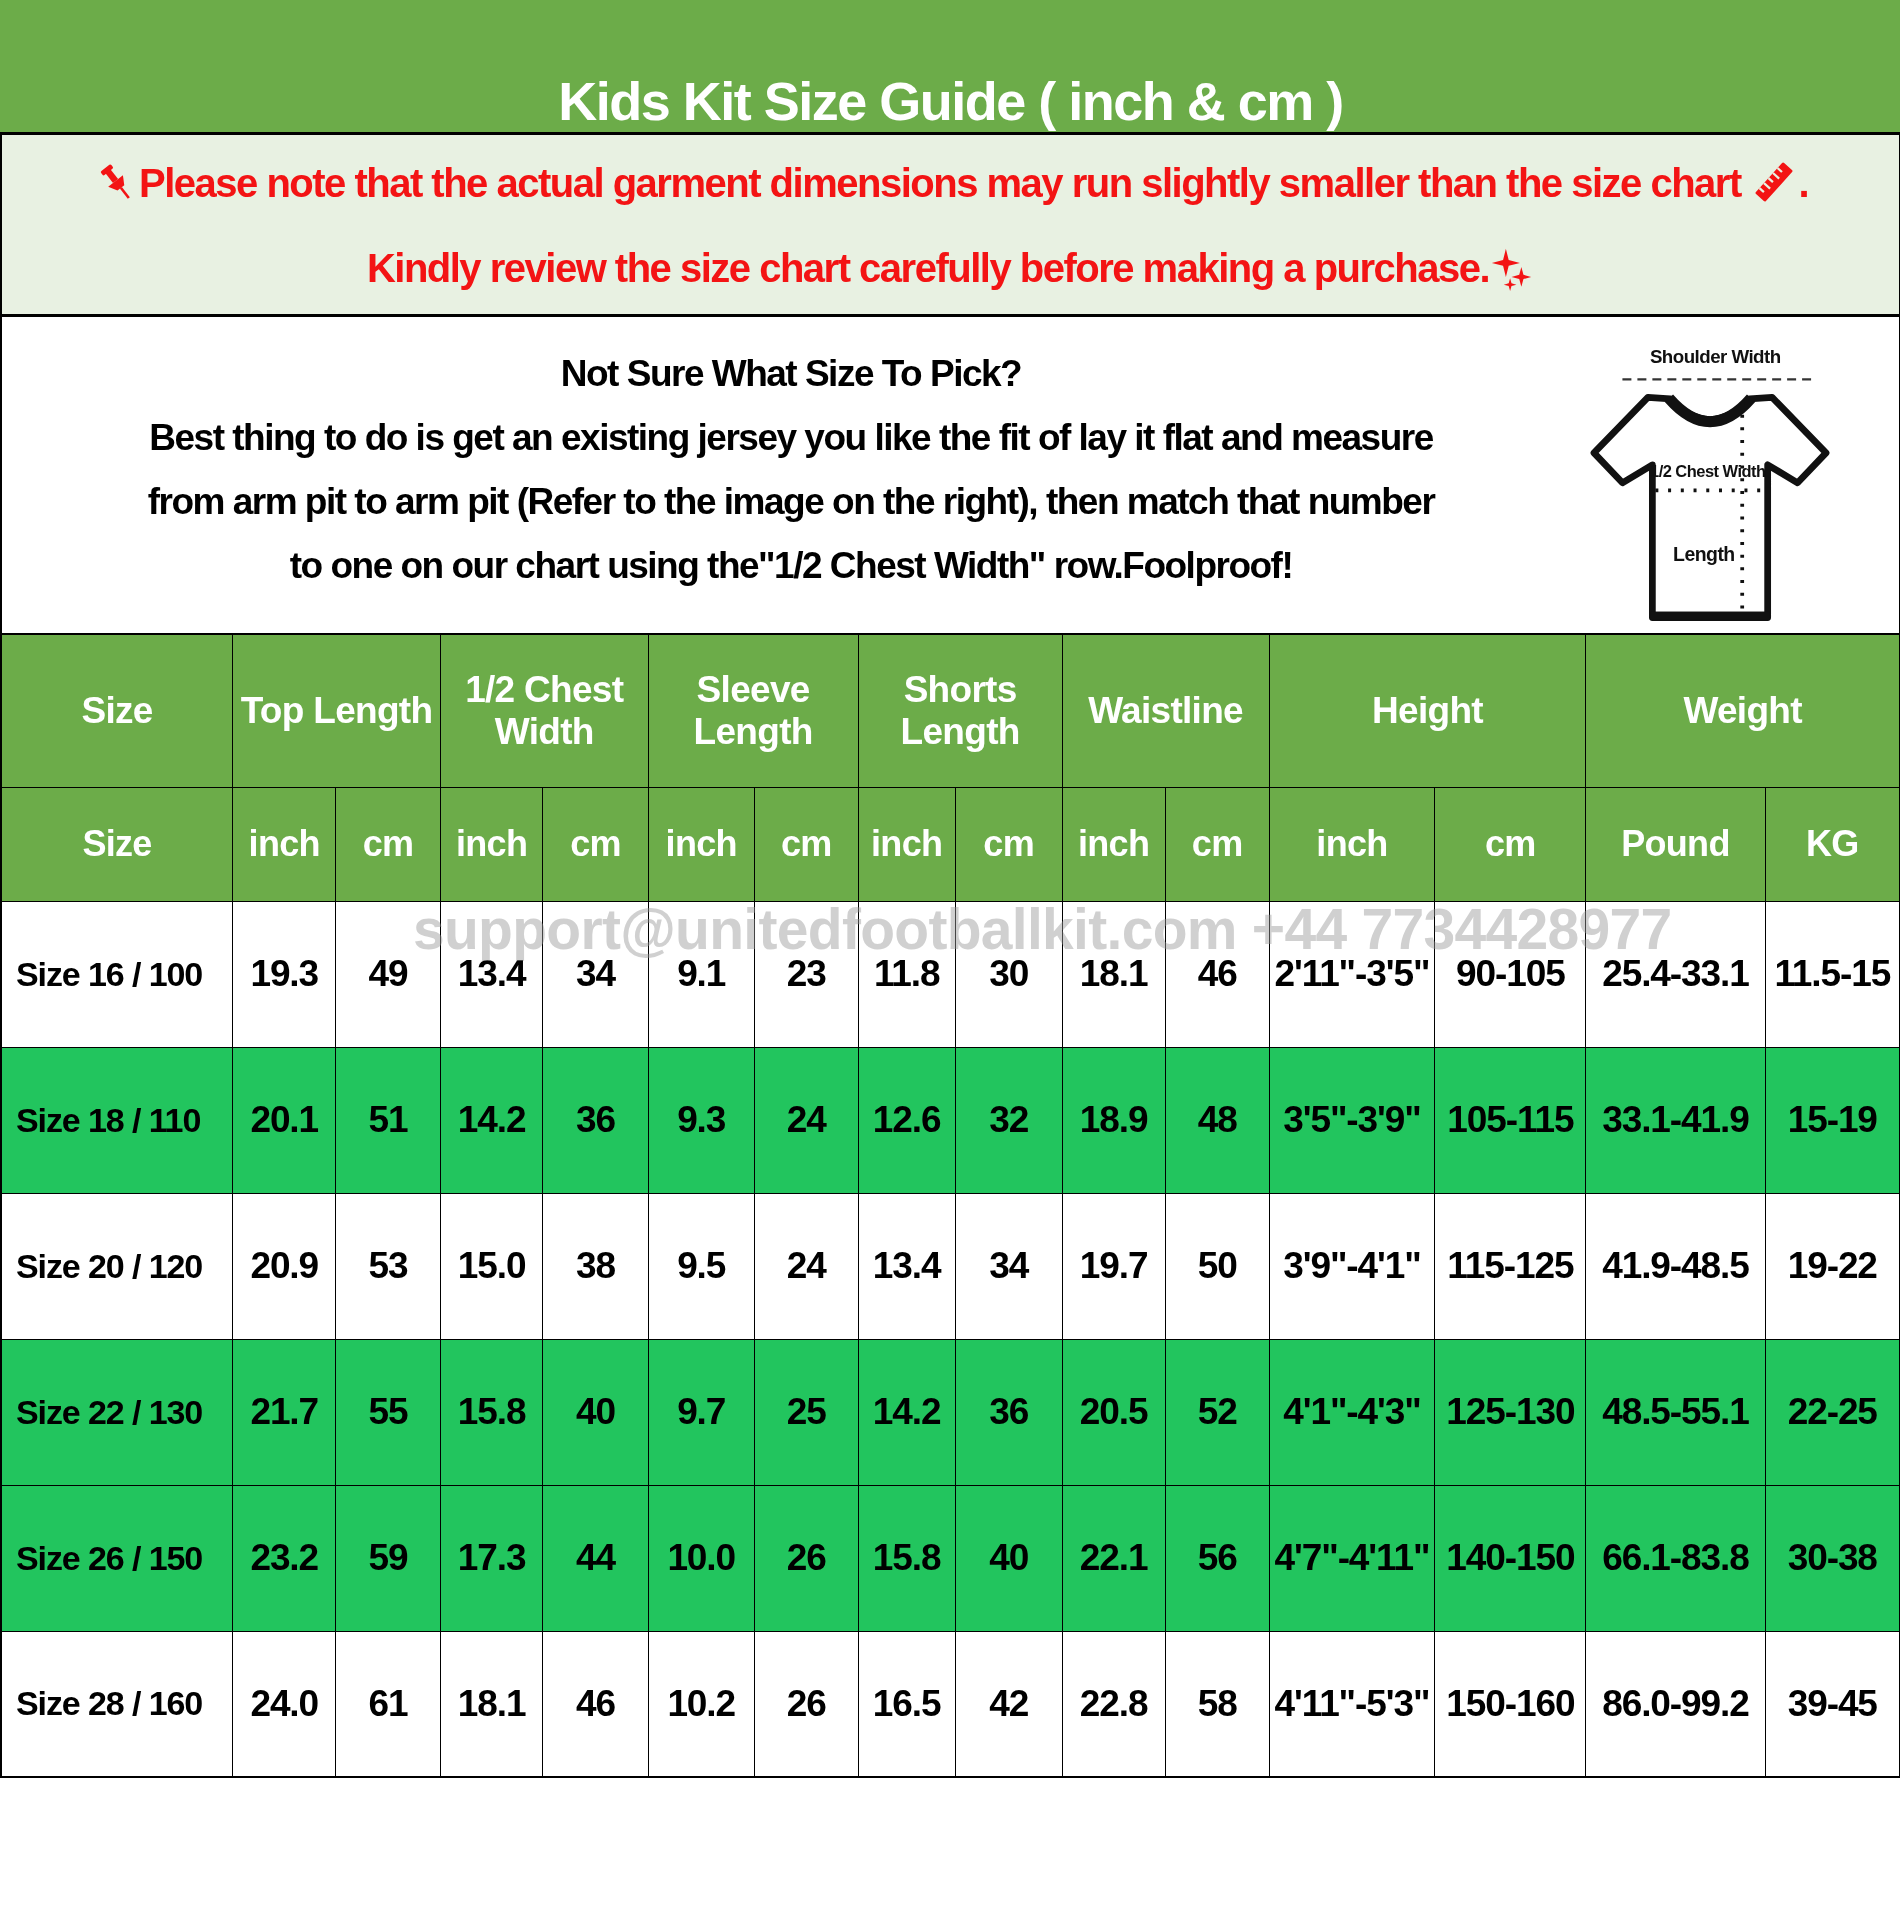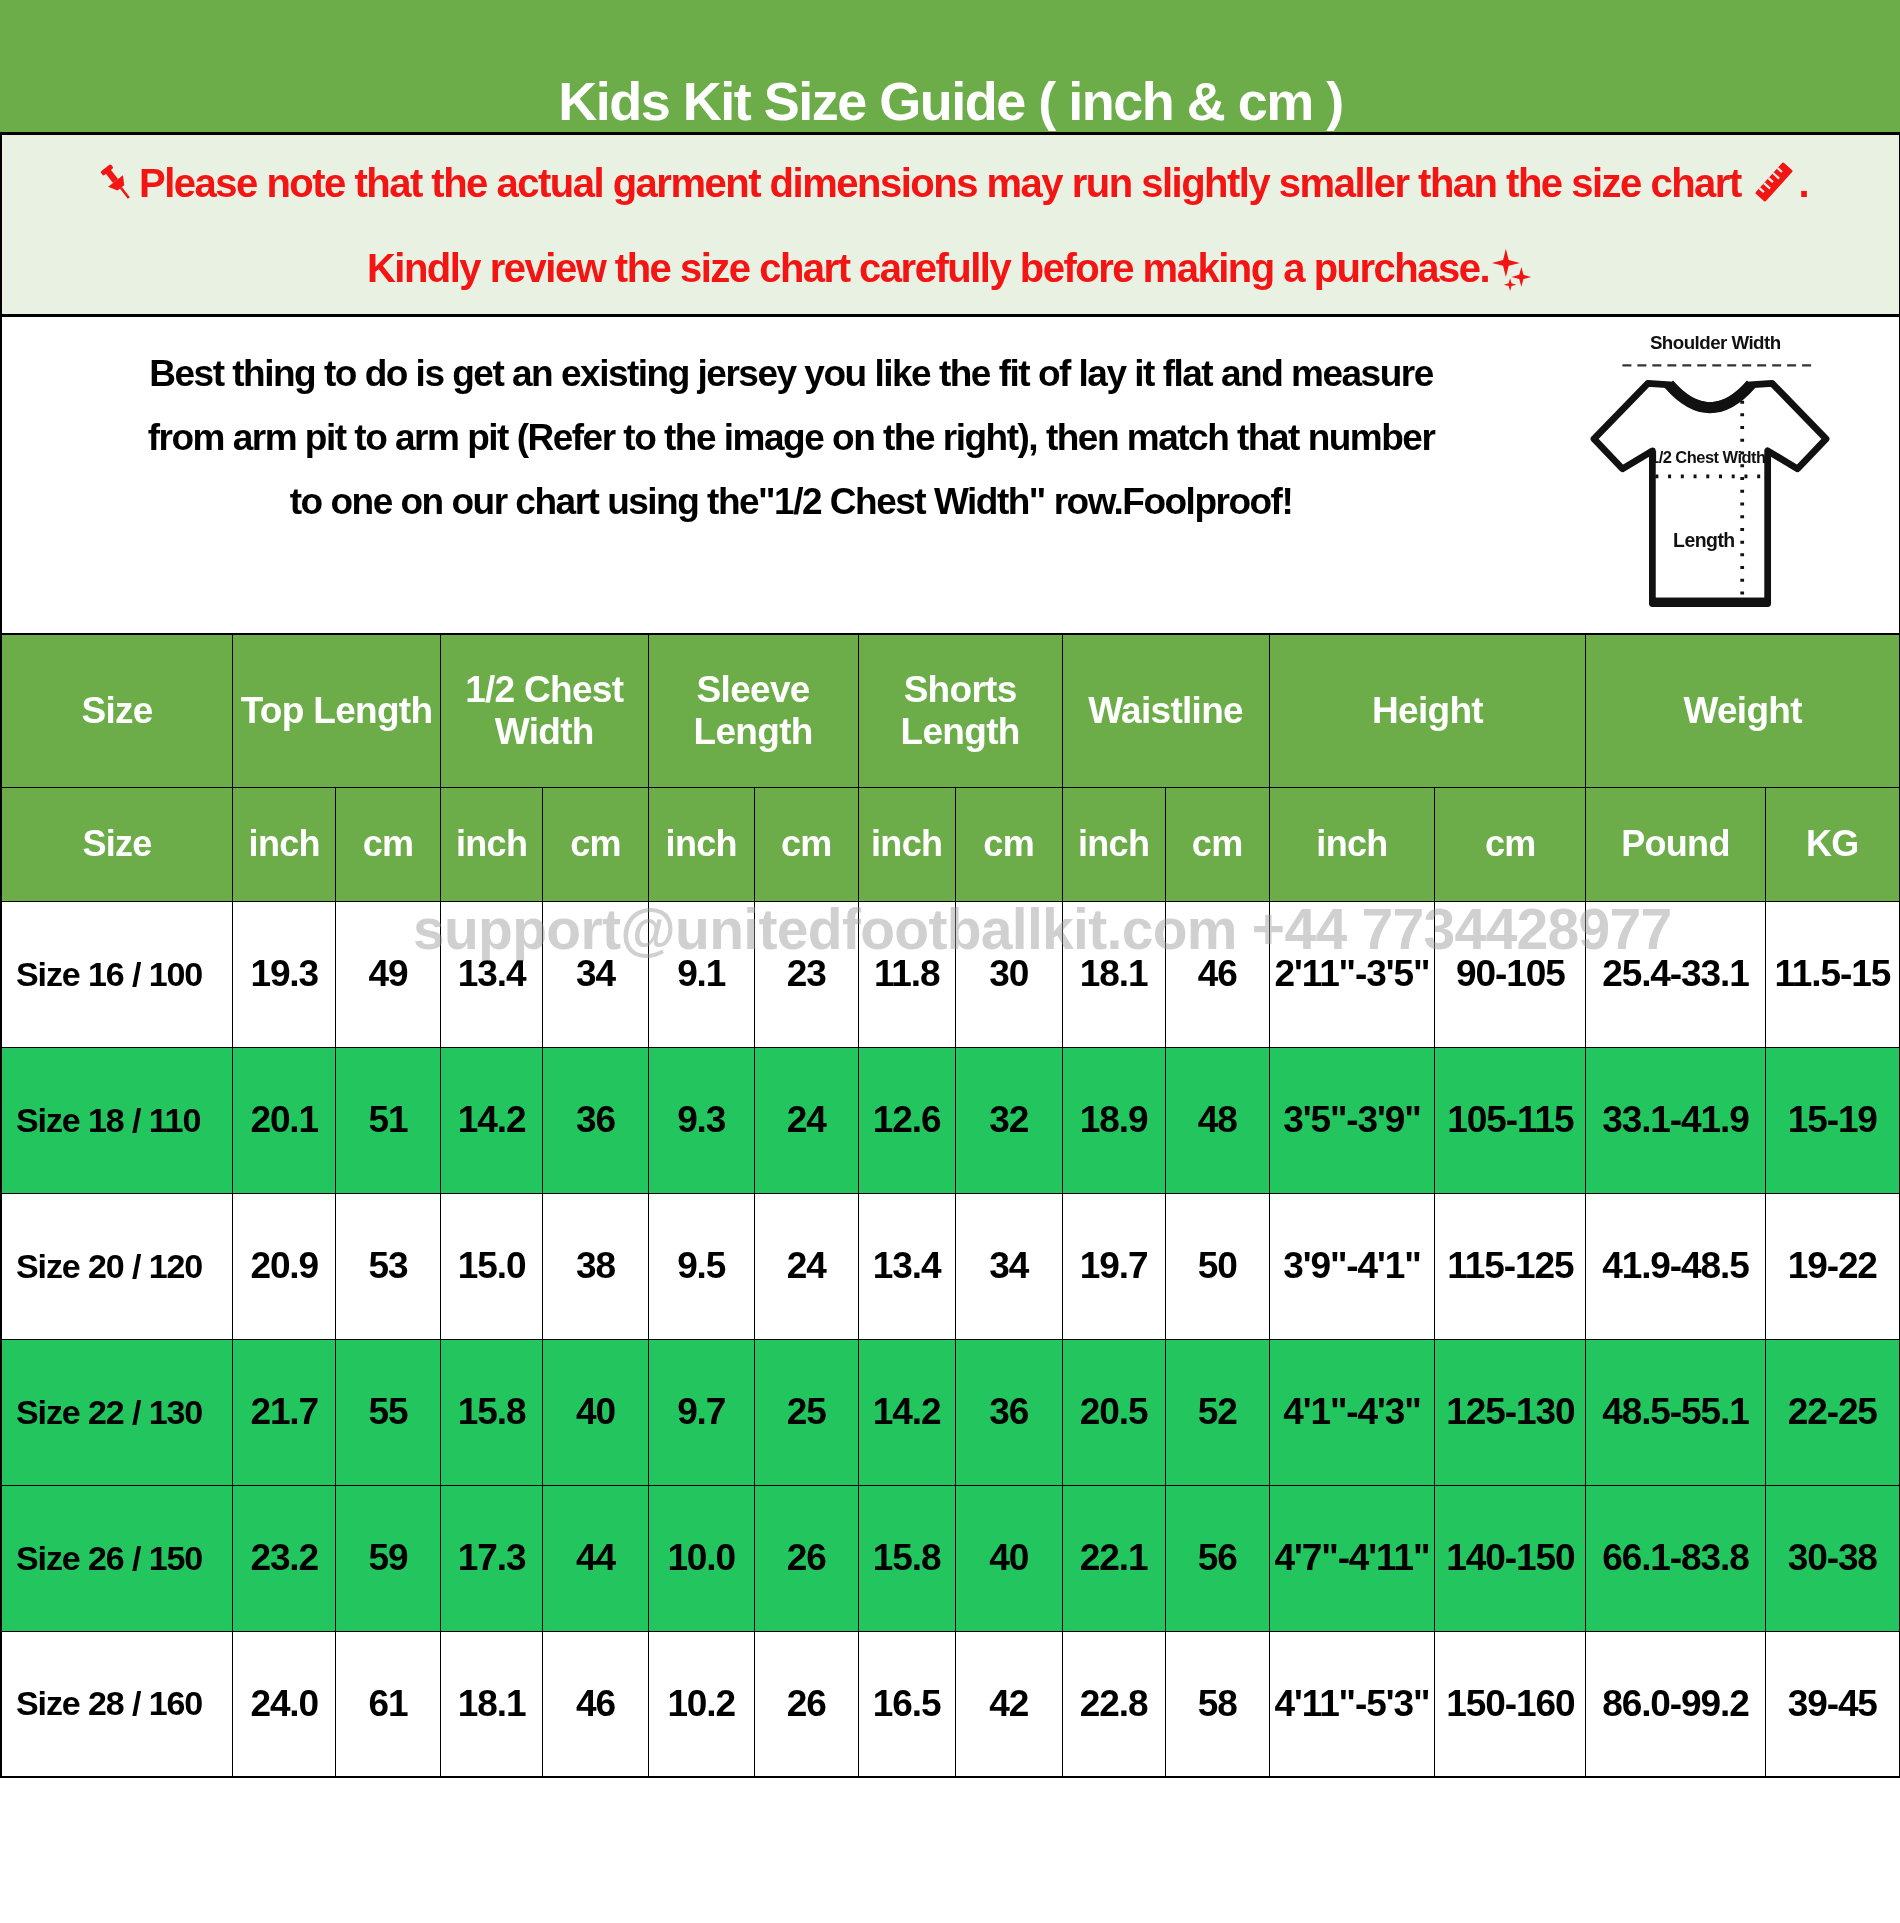--- a/index.html
+++ b/index.html
@@ -60,21 +60,21 @@
   .pick-text {
     width: 1578px;
     text-align: center;
     color: #000;
     font-size: 37px;
     letter-spacing: -1.5px;
     line-height: 64px;
   }
   .tshirt-wrap {
     position: absolute;
-    top: 8px;
+    top: 22px;
     right: 43px;
     width: 277px;
     height: 307px;
   }
 
   
   table.size-table {
     width: 100%;
     border-collapse: collapse;
     table-layout: fixed;
@@ -154,20 +154,21 @@
         <path d="M24,4 L28,20 L44,24 L28,28 L24,44 L20,28 L4,24 L20,20 Z"></path>
         <path d="M46,30 L49,41 L60,44 L49,47 L46,58 L43,47 L32,44 L43,41 Z"></path>
         <path d="M30,46 L32,53 L39,55 L32,57 L30,64 L28,57 L21,55 L28,53 Z"></path>
       </g>
     </svg>
   </div>
 </div>
 
 <div class="pick-section">
   <div class="pick-text">
+    <div>Not Sure What Size To Pick?</div>
     <div>Best thing to do is get an existing jersey you like the fit of lay it flat and measure</div>
     <div>from arm pit to arm pit (Refer to the image on the right), then match that number</div>
     <div>to one on our chart using the"1/2 Chest Width" row.Foolproof!</div>
   </div>
 
   <div class="tshirt-wrap">
     <svg width="277" height="307" viewBox="0 0 370 410">
       <text x="182" y="32" font-size="25" font-weight="bold" fill="#111" text-anchor="middle" font-family="Liberation Sans, sans-serif">Shoulder Width</text>
       <line x1="58" y1="54" x2="310" y2="54" stroke="#333" stroke-width="3" stroke-dasharray="12 8"></line>
 

